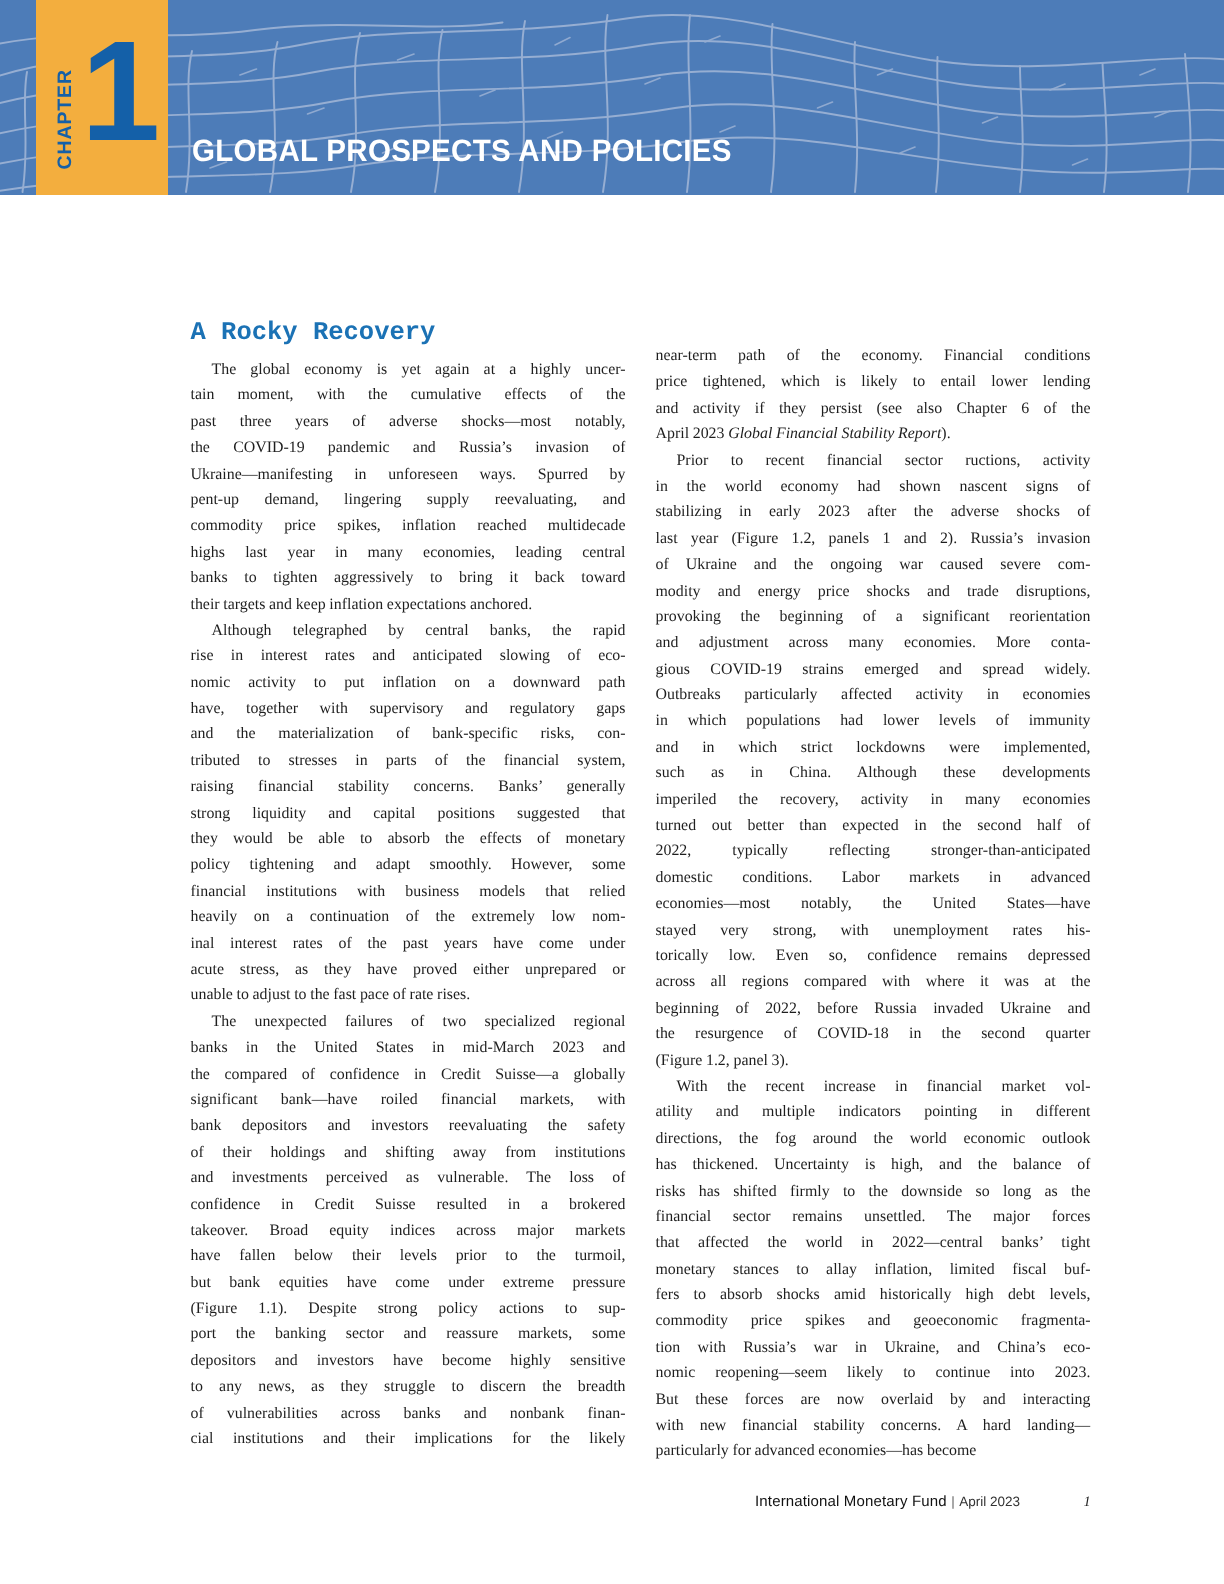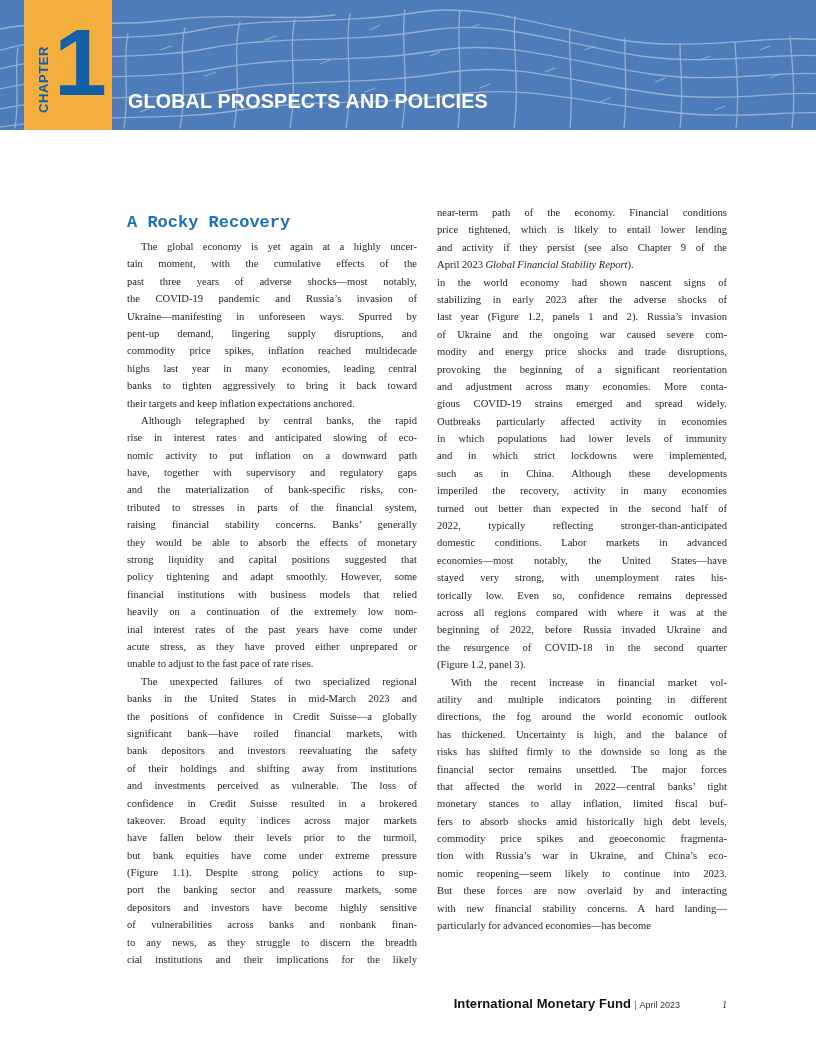--- a/index.html
+++ b/index.html
@@ -15,31 +15,31 @@
         font-size:13px;font-weight:bold;letter-spacing:.6px;color:#1460a8;line-height:15px;}
   .chapter-number{position:absolute;left:30px;top:50%;transform:translateY(-53%);
         font-size:95px;font-weight:bold;color:#1460a8;line-height:1;}
   .page-title{position:absolute;left:128px;top:89px;color:#ffffff;font-weight:bold;
         font-size:20.5px;letter-spacing:.2px;white-space:nowrap;
         transform:scaleX(.96);transform-origin:left center;}
 
   
   .col{position:absolute;width:290px;}
   .col-left{left:127px;top:213px;}
-  .col-right{left:437px;top:204px;}
+  .col-right{left:437px;top:229px;}
   .section-heading{font-size:17px;font-weight:bold;color:#1b72b5;margin:0 0 6px 0;font-family:Liberation Mono, monospace;}
   .line{height:17.4px;line-height:17.4px;font-family:"Liberation Serif",serif;
         font-size:10.6px;color:#1e1e1e;overflow:hidden;word-spacing:-.2px;}
   .line.just{text-align:justify;text-align-last:justify;}
   .line.indent{padding-left:14px;}
 
   
   .footer{position:absolute;left:127px;top:996px;width:600px;display:flex;
         justify-content:flex-end;align-items:baseline;}
-  .footer-pub{font-size:13px;font-weight:bold;color:#111;letter-spacing:.1px;}
+  .footer-pub{font-size:10px;font-weight:normal;color:#111;letter-spacing:.1px;}
   .footer-sep{font-size:9px;font-weight:normal;color:#666;margin:0 3px;}
   .footer-date{font-size:9px;font-weight:normal;color:#333;}
   .page-number{width:47px;text-align:right;font-family:"Liberation Serif",serif;
         font-style:italic;font-size:9.5px;color:#222;}
 </style>
 </head>
 <body>
 
 <div class="page">
 
@@ -106,72 +106,73 @@
   </div>
 
   <div class="col col-left">
     <div class="section-heading">A Rocky Recovery</div>
   <div>
         <div class="line indent just">The global economy is yet again at a highly uncer-</div>
         <div class="line just">tain moment, with the cumulative effects of the</div>
         <div class="line just">past three years of adverse shocks—most notably,</div>
         <div class="line just">the COVID-19 pandemic and Russia’s invasion of</div>
         <div class="line just">Ukraine—manifesting in unforeseen ways. Spurred by</div>
-        <div class="line just">pent-up demand, lingering supply disruptions, and</div>
+        <div class="line just">pent-up demand, lingering supply reevaluating, and</div>
         <div class="line just">commodity price spikes, inflation reached multidecade</div>
         <div class="line just">highs last year in many economies, leading central</div>
         <div class="line just">banks to tighten aggressively to bring it back toward</div>
         <div class="line">their targets and keep inflation expectations anchored.</div>
       </div>
       <div>
         <div class="line indent just">Although telegraphed by central banks, the rapid</div>
         <div class="line just">rise in interest rates and anticipated slowing of eco-</div>
         <div class="line just">nomic activity to put inflation on a downward path</div>
         <div class="line just">have, together with supervisory and regulatory gaps</div>
         <div class="line just">and the materialization of bank-specific risks, con-</div>
         <div class="line just">tributed to stresses in parts of the financial system,</div>
         <div class="line just">raising financial stability concerns. Banks’ generally</div>
+        <div class="line just">strong liquidity and capital positions suggested that</div>
         <div class="line just">they would be able to absorb the effects of monetary</div>
-        <div class="line just">strong liquidity and capital positions suggested that</div>
         <div class="line just">policy tightening and adapt smoothly. However, some</div>
         <div class="line just">financial institutions with business models that relied</div>
         <div class="line just">heavily on a continuation of the extremely low nom-</div>
         <div class="line just">inal interest rates of the past years have come under</div>
         <div class="line just">acute stress, as they have proved either unprepared or</div>
         <div class="line">unable to adjust to the fast pace of rate rises.</div>
       </div>
       <div>
         <div class="line indent just">The unexpected failures of two specialized regional</div>
         <div class="line just">banks in the United States in mid-March 2023 and</div>
-        <div class="line just">the positions of confidence in Credit Suisse—a globally</div>
+        <div class="line just">the compared of confidence in Credit Suisse—a globally</div>
         <div class="line just">significant bank—have roiled financial markets, with</div>
         <div class="line just">bank depositors and investors reevaluating the safety</div>
         <div class="line just">of their holdings and shifting away from institutions</div>
         <div class="line just">and investments perceived as vulnerable. The loss of</div>
         <div class="line just">confidence in Credit Suisse resulted in a brokered</div>
         <div class="line just">takeover. Broad equity indices across major markets</div>
         <div class="line just">have fallen below their levels prior to the turmoil,</div>
         <div class="line just">but bank equities have come under extreme pressure</div>
         <div class="line just">(Figure 1.1). Despite strong policy actions to sup-</div>
         <div class="line just">port the banking sector and reassure markets, some</div>
         <div class="line just">depositors and investors have become highly sensitive</div>
+        <div class="line just">to any news, as they struggle to discern the breadth</div>
         <div class="line just">of vulnerabilities across banks and nonbank finan-</div>
-        <div class="line just">to any news, as they struggle to discern the breadth</div>
         <div class="line just">cial institutions and their implications for the likely</div>
       </div>
     </div>
 
   <div class="col col-right">
       <div>
         <div class="line just">near-term path of the economy. Financial conditions</div>
         <div class="line just">price tightened, which is likely to entail lower lending</div>
-        <div class="line just">and activity if they persist (see also Chapter 9 of the</div>
+        <div class="line just">and activity if they persist (see also Chapter 6 of the</div>
         <div class="line">April 2023 <i>Global Financial Stability Report</i>).</div>
       </div>
       <div>
+        <div class="line indent just">Prior to recent financial sector ructions, activity</div>
         <div class="line just">in the world economy had shown nascent signs of</div>
         <div class="line just">stabilizing in early 2023 after the adverse shocks of</div>
         <div class="line just">last year (Figure 1.2, panels 1 and 2). Russia’s invasion</div>
         <div class="line just">of Ukraine and the ongoing war caused severe com-</div>
         <div class="line just">modity and energy price shocks and trade disruptions,</div>
         <div class="line just">provoking the beginning of a significant reorientation</div>
         <div class="line just">and adjustment across many economies. More conta-</div>
         <div class="line just">gious COVID-19 strains emerged and spread widely.</div>
         <div class="line just">Outbreaks particularly affected activity in economies</div>
         <div class="line just">in which populations had lower levels of immunity</div>

